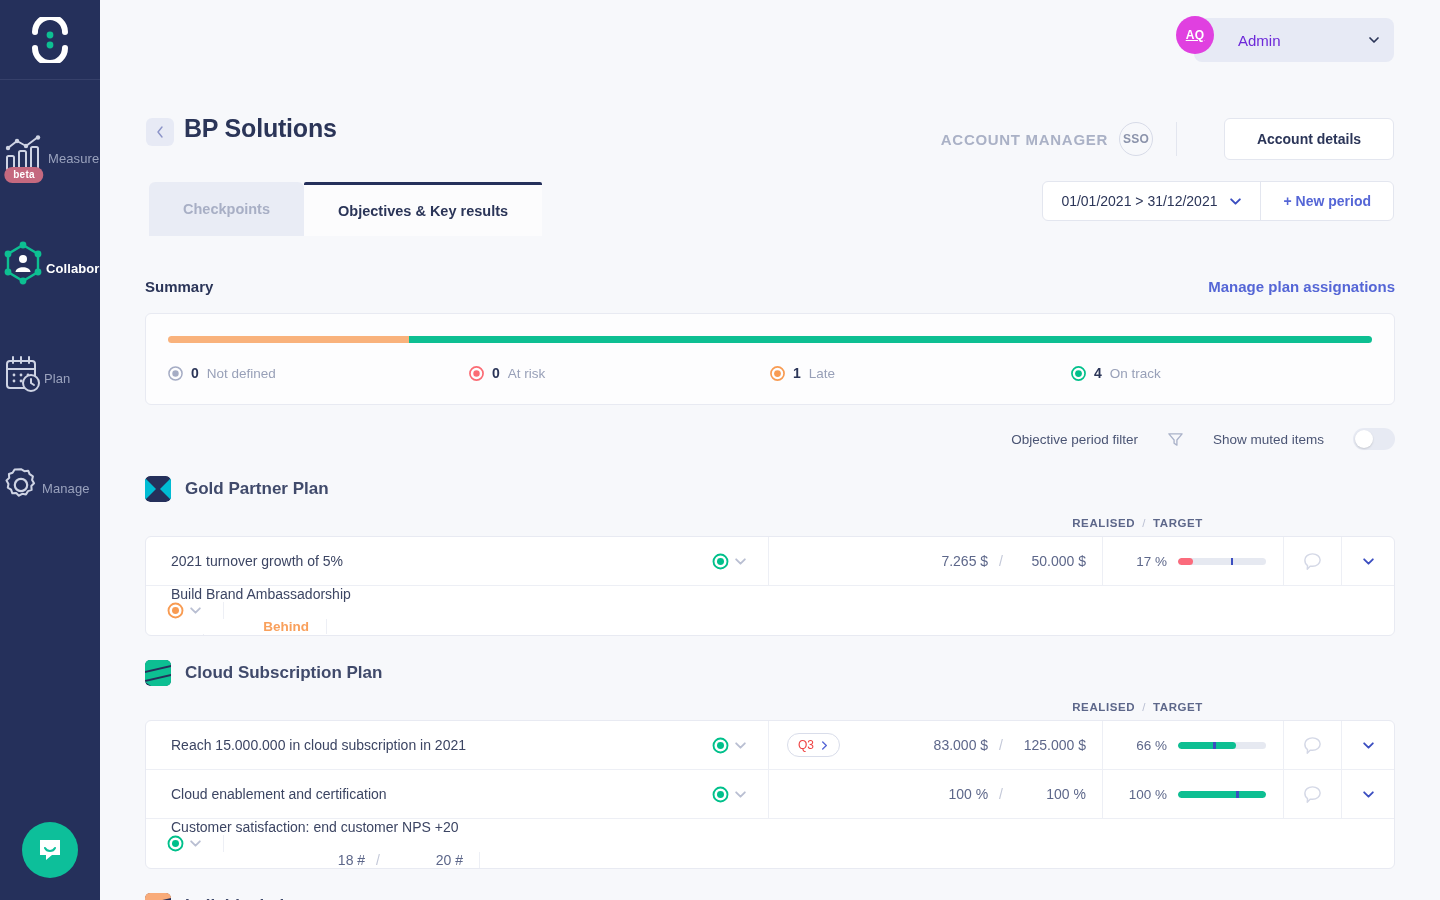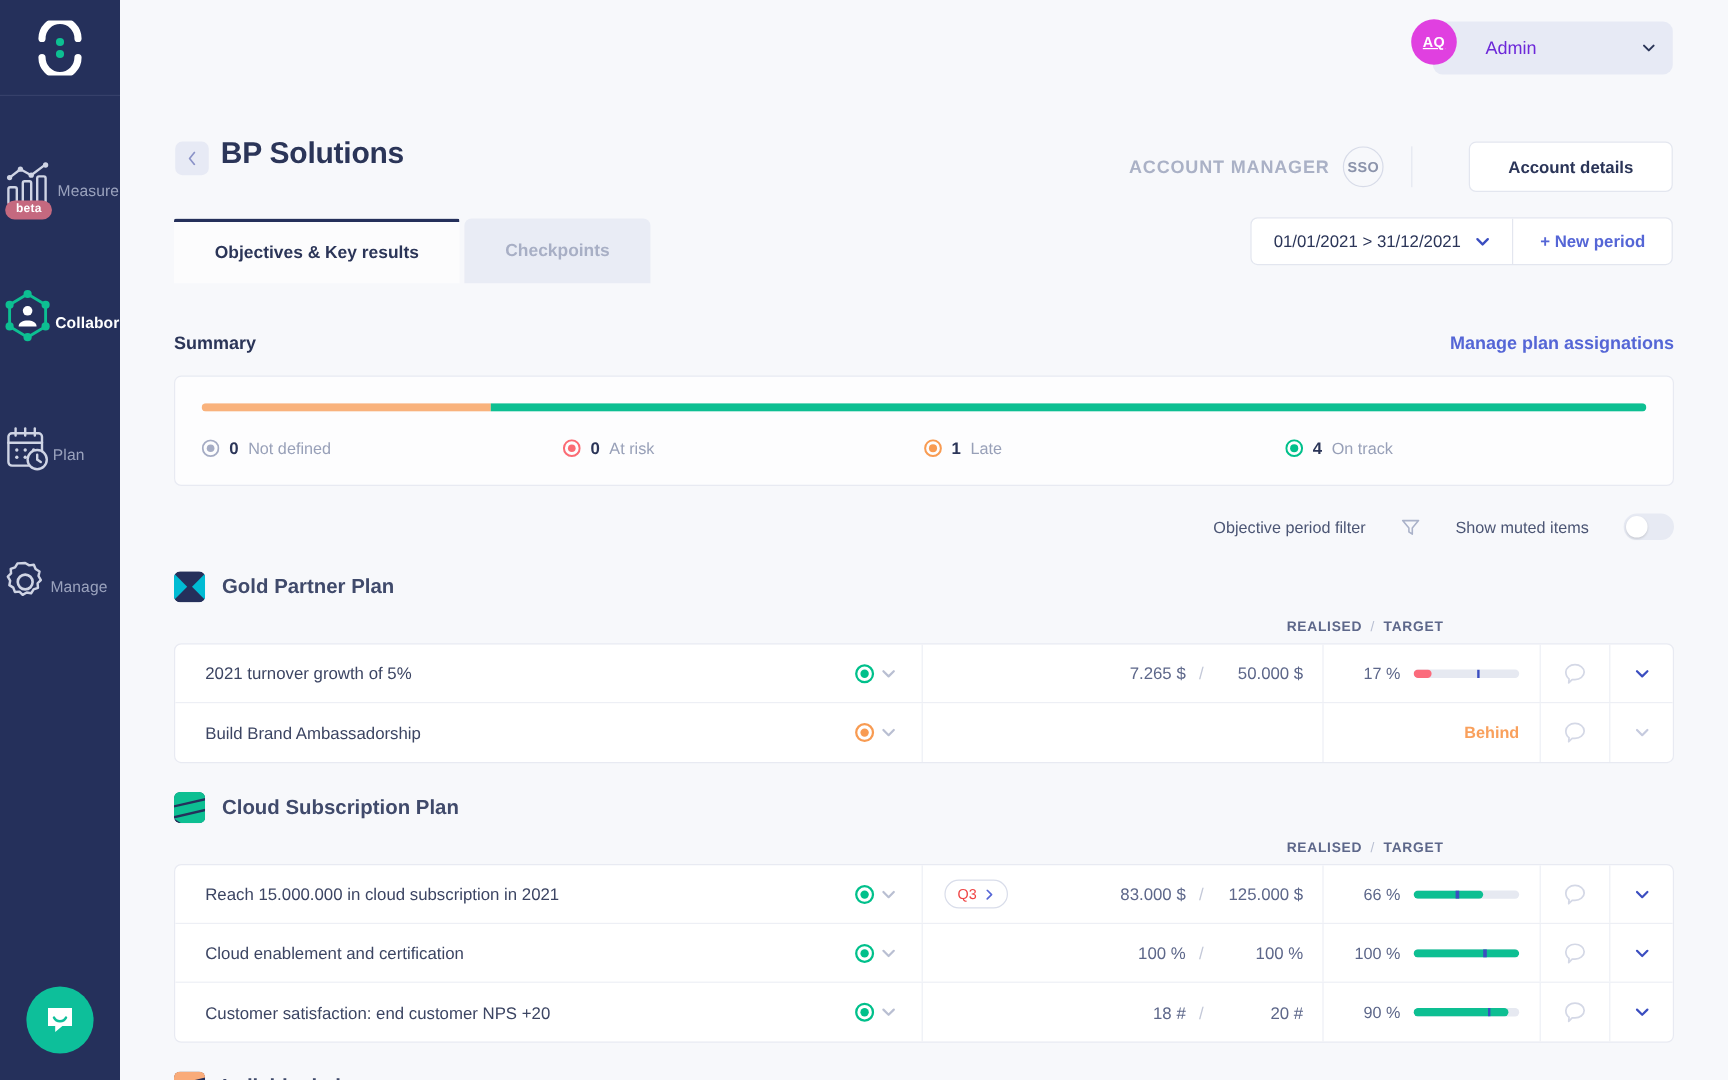--- a/index.html
+++ b/index.html
@@ -232,21 +232,21 @@
 
   .table {
     background: #fff;
     border: 1px solid #e8eaf2; border-radius: 6px;
     overflow: hidden;
   }
   .trow {
     display: flex; align-items: stretch; height: 49px;
     border-bottom: 1px solid #edeff5;
   }
-  .trow:last-child { border-bottom: none; }
+  .trow:last-child { border-bottom: none; flex-direction: column; }
   .c-name {
     flex: none; width: 545px;
     display: flex; align-items: center;
     padding-left: 25px;
     font-size: 14px; color: #3c4563;
   }
   .c-status {
     flex: none; width: 78px;
     display: flex; align-items: center; justify-content: center; gap: 5px;
     border-right: 1px solid #edeff5;
@@ -413,22 +413,22 @@
   <div class="page-title">BP Solutions</div>
 
   <div class="acct-mgr">
     <span class="acct-mgr-label">ACCOUNT MANAGER</span>
     <span class="sso-circle">SSO</span>
   </div>
   <div class="vdiv"></div>
   <div class="acct-details-btn">Account details</div>
 
   <div class="tabs">
+    <div class="tab inactive">Checkpoints</div>
     <div class="tab active">Objectives &amp; Key results</div>
-    <div class="tab inactive">Checkpoints</div>
   </div>
 
   <div class="period-group">
     <div class="period-select">
       <span>01/01/2021 &gt; 31/12/2021</span>
       <svg width="13" height="13" viewBox="0 0 12 12">
         <path d="M2 4 L6 8 L10 4" fill="none" stroke="#3b4ec0" stroke-width="1.8" stroke-linecap="round" stroke-linejoin="round"></path>
       </svg>
     </div>
     <div class="new-period">+ New period</div>

